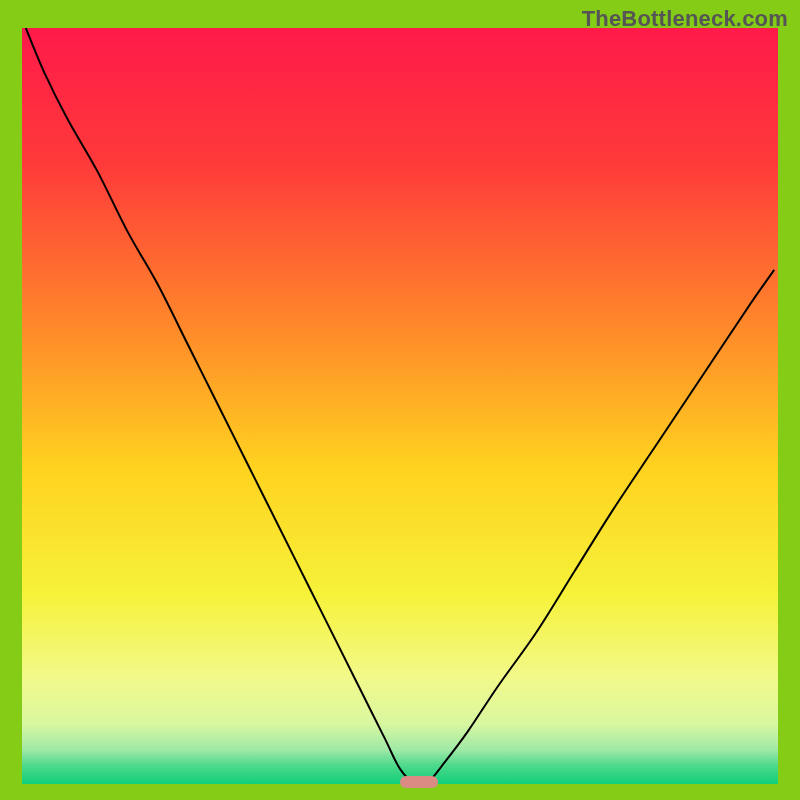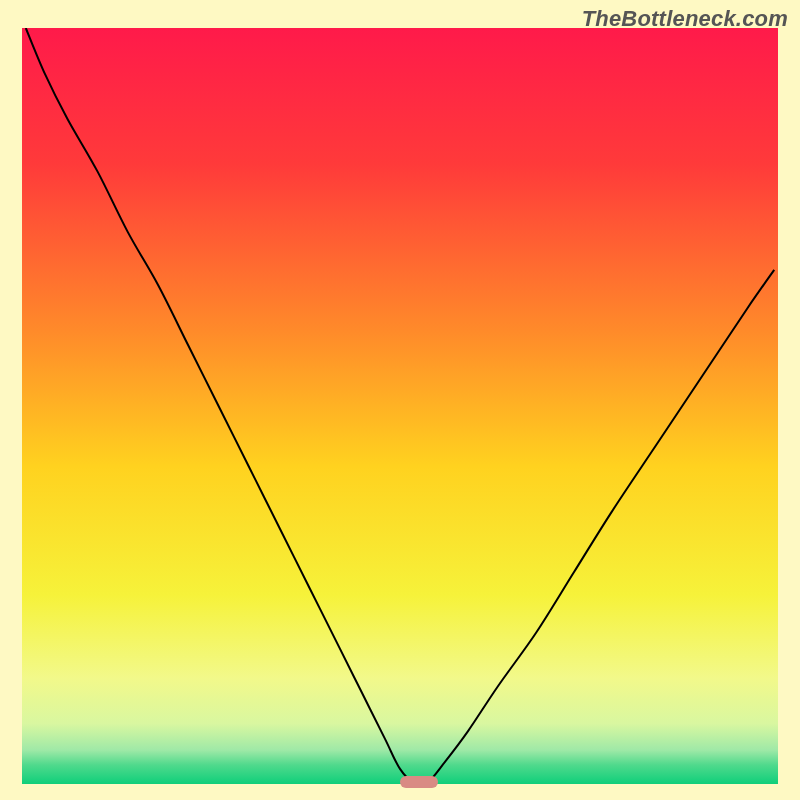--- a/index.html
+++ b/index.html
@@ -8,22 +8,21 @@
     width: 800px;
     height: 800px;
     background: #000;
     overflow: hidden;
     font-family: Arial, Helvetica, sans-serif;
   }
   .stage {
     position: relative;
     width: 800px;
     height: 800px;
-    background: #fef9c3;
-    font-style: italic;
+    background: #84cc16;
   }
   .watermark {
     position: absolute;
     top: 6px;
     right: 12px;
     color: #555;
     font-size: 22px;
     font-weight: 600;
     letter-spacing: 0.2px;
     user-select: none;

